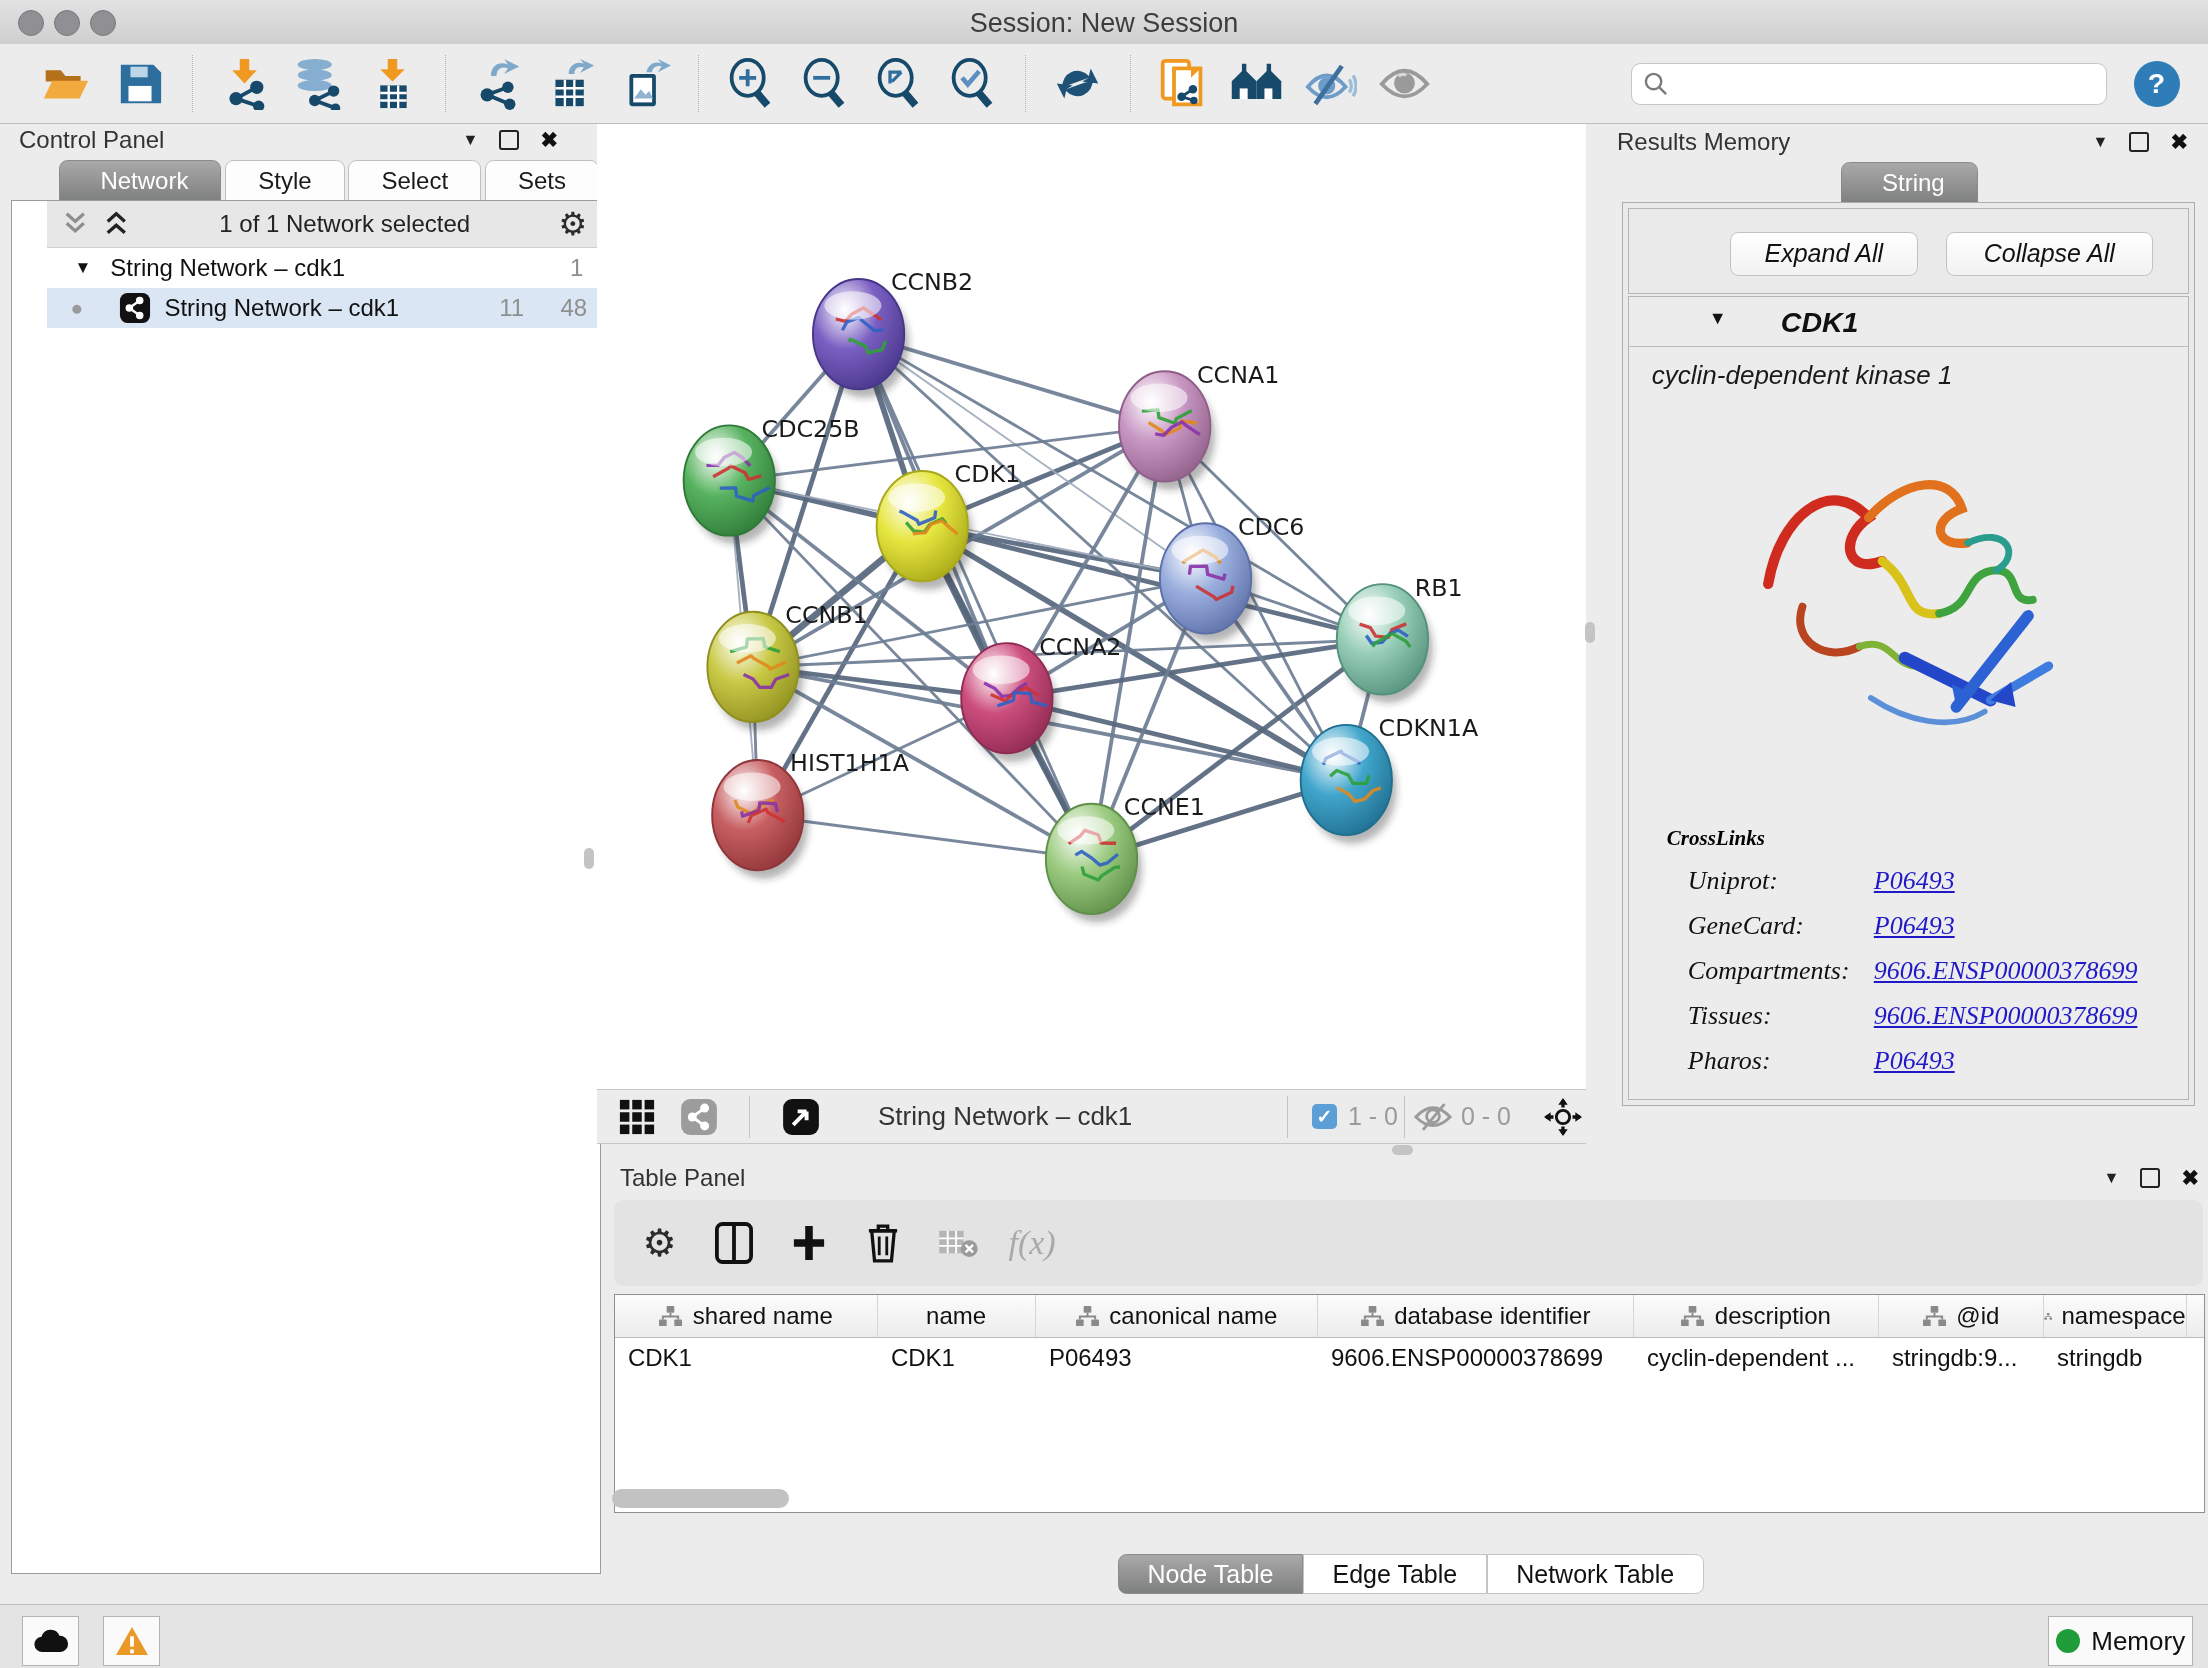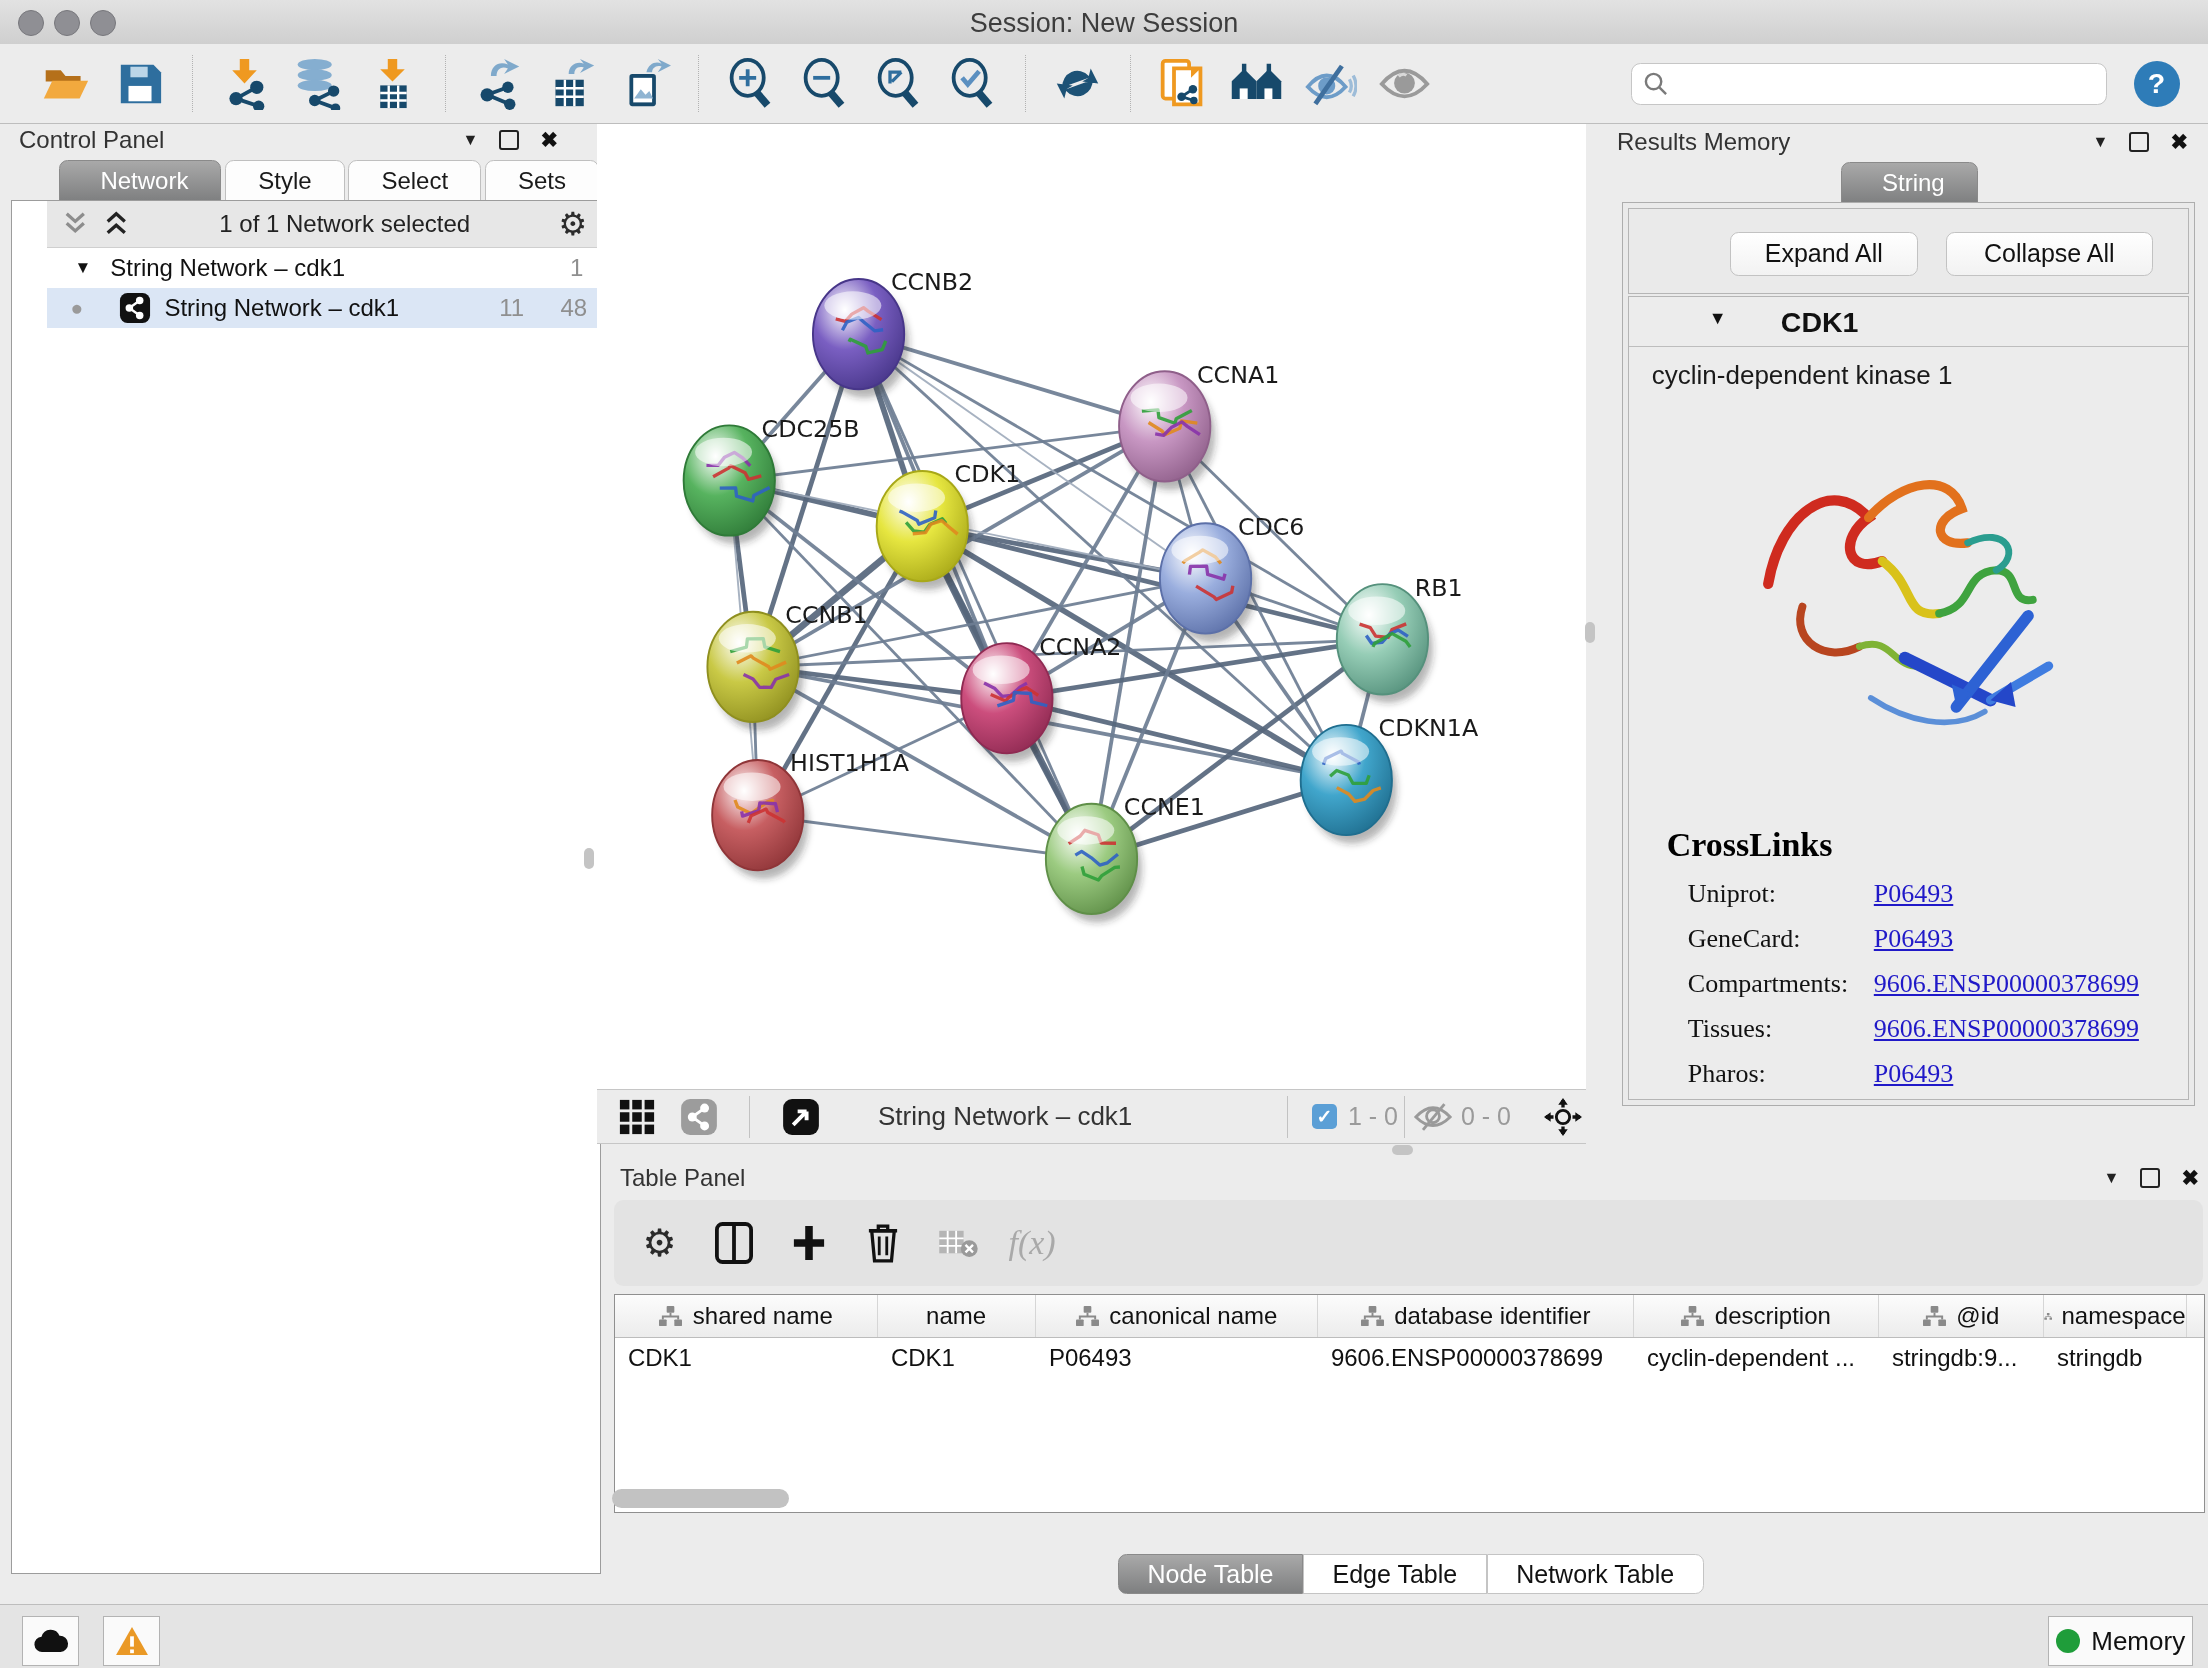--- a/index.html
+++ b/index.html
@@ -48,31 +48,31 @@
   .cbsep{position:absolute;top:5.7px;width:0;height:42px;border-left:1px solid #c2c2c2;}
   #net-name{position:absolute;left:281px;top:11.4px;font-size:26px;color:#333;}
   .cbnum{position:absolute;top:12.4px;font-size:25px;color:#9a9a9a;}
   #cb-check{position:absolute;left:715px;top:14.3px;width:25px;height:25px;background:#5b9fd6;border-radius:4.8px;
     color:#fff;font-size:19px;font-weight:bold;display:flex;align-items:center;justify-content:center;}
   .grip{position:absolute;background:#c4c4c4;border-radius:7.6px;}
   
   #results-panel{position:absolute;left:1590px;top:124px;width:618px;height:1027px;}
   #rp-head{position:absolute;left:27px;top:3.8px;width:571px;display:flex;align-items:center;}
   #rp-tab{position:absolute;left:251px;top:38px;}
-  #rp-outer{position:absolute;left:32px;top:78px;width:571px;height:902px;background:#eaeaea;border:1px solid #adadad;}
+  #rp-outer{position:absolute;left:32px;top:78px;width:571px;height:902px;background:#eaeaea;border:1px solid #adadad;font-style:italic;}
   #rp-btnbox{position:absolute;left:4.8px;top:4.8px;width:559px;height:84px;border:1px solid #b5b5b5;}
   .rp-btn{position:absolute;top:23px;height:42px;border:1px solid #c2c2c2;border-radius:8.6px;background:linear-gradient(#ffffff,#f2f2f2);
     font-size:25px;color:#111;display:flex;align-items:center;justify-content:center;}
   #rp-main{position:absolute;left:4.8px;top:93px;width:559px;height:802px;background:#ececec;border:1px solid #b5b5b5;overflow:hidden;}
   #gene-head{height:49px;border-bottom:1px solid #bdbdbd;position:relative;}
   #gene-symbol{position:absolute;left:152px;top:8.6px;font-size:28.5px;font-weight:bold;color:#111;}
   #gene-caret{position:absolute;left:80px;top:11.4px;font-size:18px;color:#111;}
   #gene-desc{position:absolute;left:23px;top:63px;font-size:26px;color:#1a1a1a;}
   #xlinks{position:absolute;left:0px;top:529px;width:533px;font-family:"Liberation Serif",serif;}
-  #xl-title{font-size:34px;font-weight:bold;color:#000;margin-left:38px;margin-bottom:7.6px;}
+  #xl-title{font-size:21px;font-weight:bold;color:#000;margin-left:38px;margin-bottom:7.6px;}
   .xrow{display:flex;margin-left:59px;height:45px;align-items:center;}
   .xlab{width:186px;font-size:26px;color:#111;}
   .xval{font-size:26px;color:#2019c8;text-decoration:underline;}
   
   #table-panel{position:absolute;left:605px;top:1151px;width:1604px;height:449px;}
   #tp-head{position:absolute;left:15px;top:13.3px;width:1579px;display:flex;align-items:center;}
   #tp-toolbar{position:absolute;left:8.6px;top:49px;width:1589px;height:86px;background:#e3e3e3;border-radius:9.5px;
     display:flex;align-items:center;padding-left:23px;box-sizing:border-box;}
   .tpi{margin-right:28.5px;display:flex;align-items:center;justify-content:center;width:46px;height:46px;}
   #fx{font-family:"Liberation Serif",serif;font-style:italic;font-size:34px;color:#a9a9a9;}

